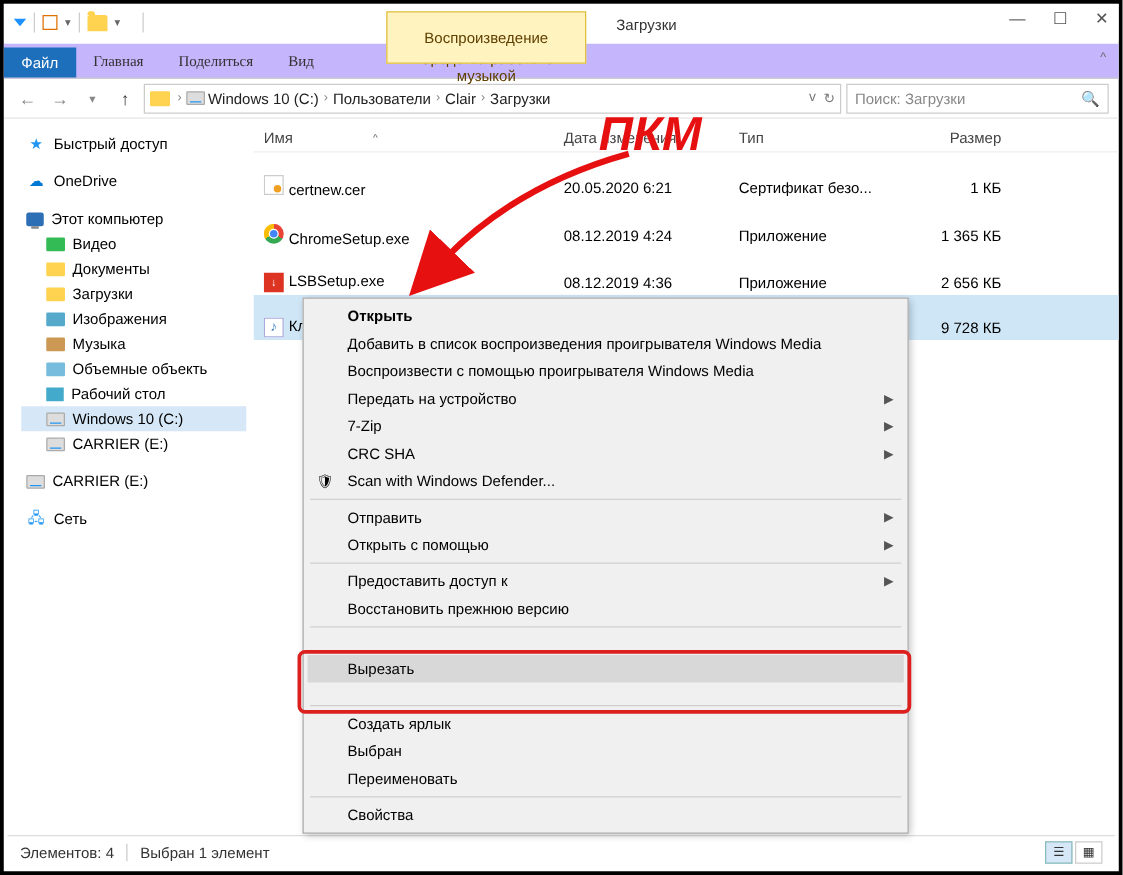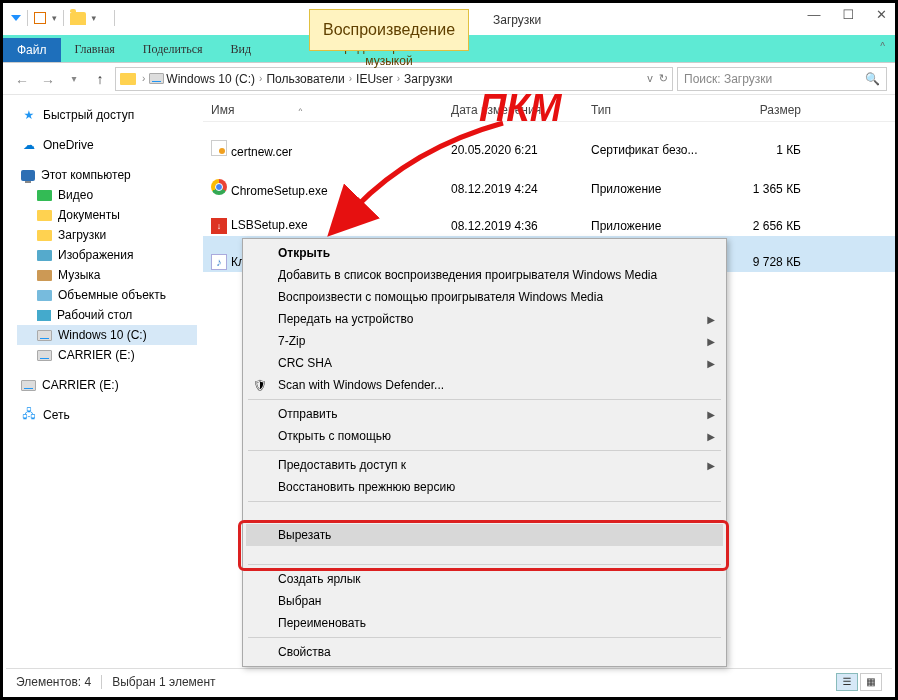--- a/index.html
+++ b/index.html
@@ -5,25 +5,25 @@
 * { margin: 0; padding: 0; box-sizing: border-box; font-family: "Segoe UI", Tahoma, sans-serif; }
 body { background: #fff; width: 898px; height: 700px; position: relative; overflow: hidden; border: 3px solid #000; }
 .titlebar { height: 30px; display: flex; align-items: center; padding: 0 8px; background: #fff; }
 .titlebar .icon-row { display: flex; gap: 6px; align-items: center; }
 .titlebar .arrow-down { width: 0; height: 0; border-left: 5px solid transparent; border-right: 5px solid transparent; border-top: 6px solid #1e90ff; }
 .titlebar .divider { width: 1px; height: 16px; background: #ccc; }
 .titlebar .checkbox { width: 12px; height: 12px; border: 1px solid #e07000; }
 .titlebar .chev { font-size: 9px; color: #666; }
 .titlebar .folder { width: 16px; height: 13px; background: #ffd250; border-radius: 2px 2px 0 0; position: relative; }
 .titlebar .folder::before { content: ""; position: absolute; top: -3px; left: 0; width: 6px; height: 3px; background: #ffd250; border-radius: 2px 2px 0 0; }
-.playback-tab { position: absolute; left: 306px; top: 6px; width: 160px; height: 42px; border: 1px solid #e0c040; background: #fff3c0; display: flex; flex-direction: column; align-items: center; justify-content: center; font-size: 16px; color: #604000; z-index: 5; }
+.playback-tab { position: absolute; left: 306px; top: 6px; width: 160px; height: 42px; border: 1px solid #e0c040; background: #fff3c0; display: flex; flex-direction: column; align-items: center; justify-content: center; font-size: 12px; color: #604000; z-index: 5; }
 .title-text { position: absolute; left: 490px; top: 10px; font-size: 12px; color: #333; }
 .winbtns { position: absolute; right: 8px; top: 4px; display: flex; gap: 22px; color: #555; font-size: 13px; }
 .winbtns span { cursor: default; }
-.ribbon { height: 28px; display: flex; align-items: flex-end; border-bottom: 1px solid #ccc; padding-left: 0; background: #5eead4; position: relative; z-index: 2; margin-top: 2px; }
+.ribbon { height: 28px; display: flex; align-items: flex-end; border-bottom: 1px solid #ccc; padding-left: 0; background: #c4b5fd; position: relative; z-index: 2; margin-top: 2px; }
 .ribbon .file-tab { background: #1e6fbb; color: #fff; padding: 5px 14px; font-size: 12px; }
 .ribbon .tab { padding: 5px 14px; font-size: 12px; color: #333; font-family: Liberation Serif, serif; }
 .ribbon .music-tab { position: absolute; left: 308px; top: 0; padding: 5px 10px; font-size: 12px; color: #604000; width: 156px; text-align: center; }
 .ribbon .expand { position: absolute; right: 10px; top: 6px; font-size: 10px; color: #666; }
 .addrbar { height: 32px; display: flex; align-items: center; padding: 3px 8px; gap: 4px; border-bottom: 1px solid #e6e6e6; }
 .addrbar .navbtn { width: 22px; height: 22px; display: flex; align-items: center; justify-content: center; color: #888; font-size: 14px; }
 .addrbar .navbtn.active { color: #333; }
 .addr-box { flex: 1; height: 24px; border: 1px solid #ccc; display: flex; align-items: center; padding: 0 4px; font-size: 12px; gap: 2px; }
 .addr-box .folder-sm { width: 16px; height: 12px; background: #ffd250; border-radius: 1px; margin-right: 2px; }
 .addr-box .sep { color: #888; font-size: 10px; margin: 0 2px; }
@@ -124,21 +124,21 @@
   <div class="navbtn" style="font-size:10px">▾</div>
   <div class="navbtn active">↑</div>
   <div class="addr-box">
     <span class="folder-sm"></span>
     <span class="sep">›</span>
     <span class="ico drive"></span>
     <span class="seg">Windows 10 (C:)</span>
     <span class="sep">›</span>
     <span class="seg">Пользователи</span>
     <span class="sep">›</span>
-    <span class="seg">IEUser</span>
+    <span class="seg">Clair</span>
     <span class="sep">›</span>
     <span class="seg">Загрузки</span>
     <span class="end">
       <span>v</span>
       <span>↻</span>
     </span>
   </div>
   <div class="search-box">
     <span>Поиск: Загрузки</span>
     <span class="mag">🔍</span>

